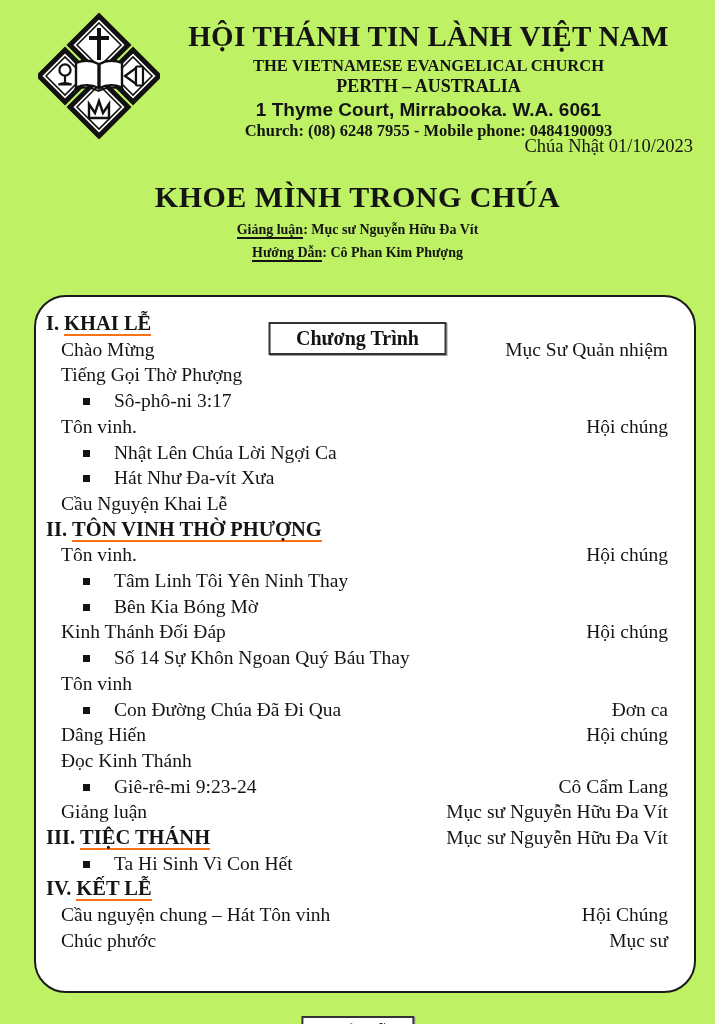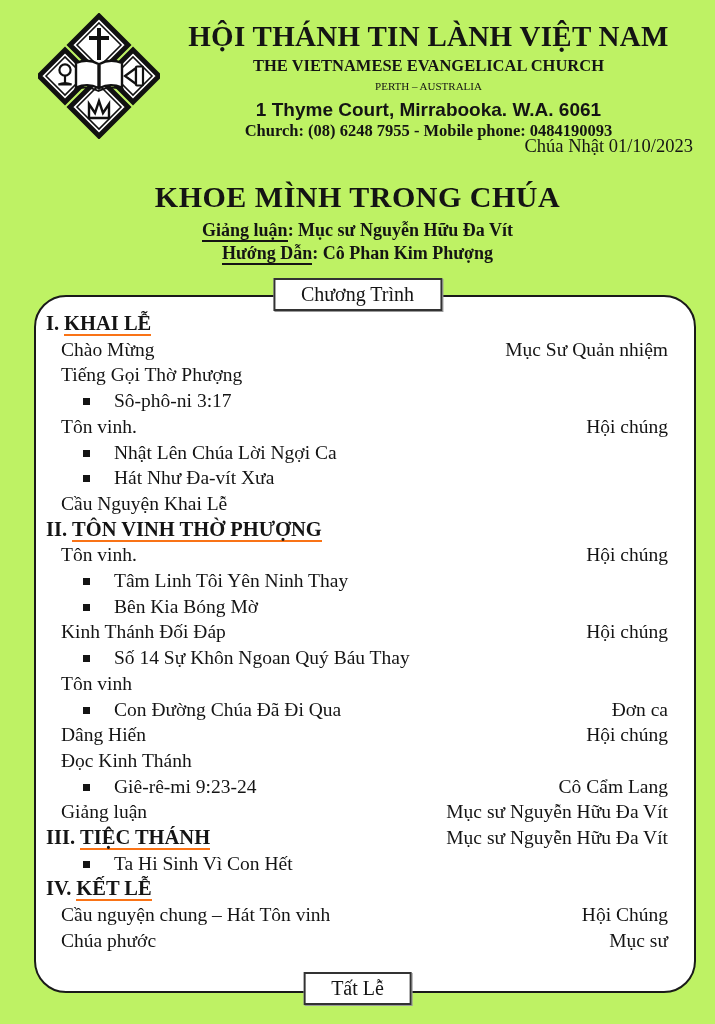--- a/index.html
+++ b/index.html
@@ -10,48 +10,49 @@
   }
   .page { position:absolute; inset:0; background:#bef264; }
 
   
   .logo { position:absolute; left:38px; top:13px; width:122px; height:126px; }
   .header-text {
     position:absolute; left:160px; right:18px; top:20px; text-align:center;
   }
   .org-name { font-size:29px; font-weight:bold; letter-spacing:0.3px; line-height:32px; }
   .org-en   { font-size:16.5px; font-weight:bold; line-height:21px; margin-top:3px;text-align:center; }
-  .org-loc  { font-size:11px; font-weight:normal; line-height:21px; }
+  .org-loc  { font-size:18px; font-weight:bold; line-height:21px; }
   .org-addr { font-family:"Liberation Sans","DejaVu Sans",sans-serif;
               font-size:19px; font-weight:bold; line-height:20px; margin-top:3px; }
   .org-phone{ font-size:16.5px; font-weight:bold; line-height:21px; }
 
   .date-line { position:absolute; top:136px; right:22px; font-size:18.5px; }
 
   
   .sermon-title {
     position:absolute; top:180px; left:0; right:0; text-align:center;
     font-size:30px; font-weight:bold; letter-spacing:0.5px;
   }
   .credit { position:absolute; left:0; right:0; text-align:center;
-            font-size:18px; font-weight:bold; line-height:22px; }
+            font-size:14px; font-weight:bold; line-height:22px; }
   .credit.preacher { top:219px; }
   .credit.leader   { top:242px; }
   .u-label { border-bottom:2px solid #141414; padding-bottom:0px; }
 
   
   .program-box {
     position:absolute; left:34px; top:295px; width:662px; height:698px;
     border:2px solid #1a1a1a; border-radius:32px; background:#fff;
   }
   .tag-box {
     position:absolute; left:50%; transform:translateX(-50%);
     background:#fff; border:2px solid #333; padding:3px 26px;
-    font-size:20px; font-weight:normal; white-space:nowrap; z-index:3;
+    font-size:20px; font-weight:bold; white-space:nowrap; z-index:3;
     box-shadow:1px 1px 0 #999;
+    margin-top:44px;
   }
   .tag-box.top    { top:278px; }
   .tag-box.bottom { top:972px; }
 
   .program-list {
     position:absolute; left:40px; top:303px; width:650px; padding:8px 22px 0 6px;
     z-index:2;
   }
   .row { display:flex; justify-content:space-between; align-items:baseline;
          line-height:25.7px; font-size:19.5px; }
@@ -213,18 +214,18 @@
         <span class="left-text"><span class="bullet-square"></span><span>Ta Hi Sinh Vì Con Hết</span></span>
       </div>
       <div class="row heading-row">
         <span><span class="sec-num">IV.</span><span class="sec-title">KẾT LỄ</span></span>
       </div>
       <div class="row line-row">
         <span class="left-text"><span>Cầu nguyện chung – Hát Tôn vinh</span></span>
         <span class="right-text">Hội Chúng</span>
       </div>
       <div class="row line-row">
-        <span class="left-text"><span>Chúa phước</span></span>
+        <span class="left-text"><span>Chúc phước</span></span>
         <span class="right-text">Mục sư</span>
       </div>
     </div>
 
 </div>
 
 </body></html>

